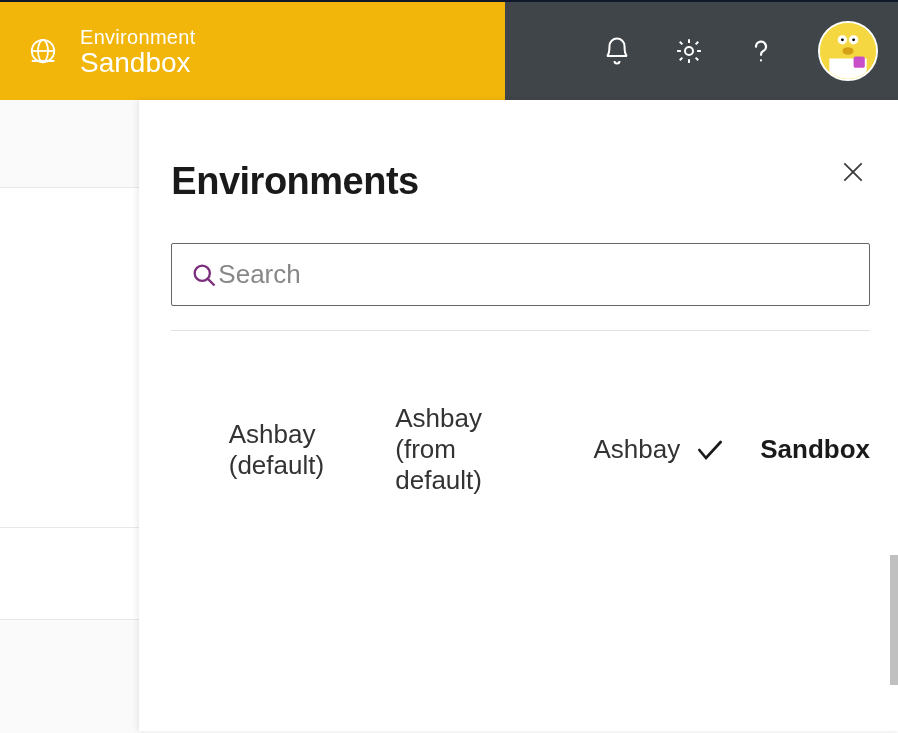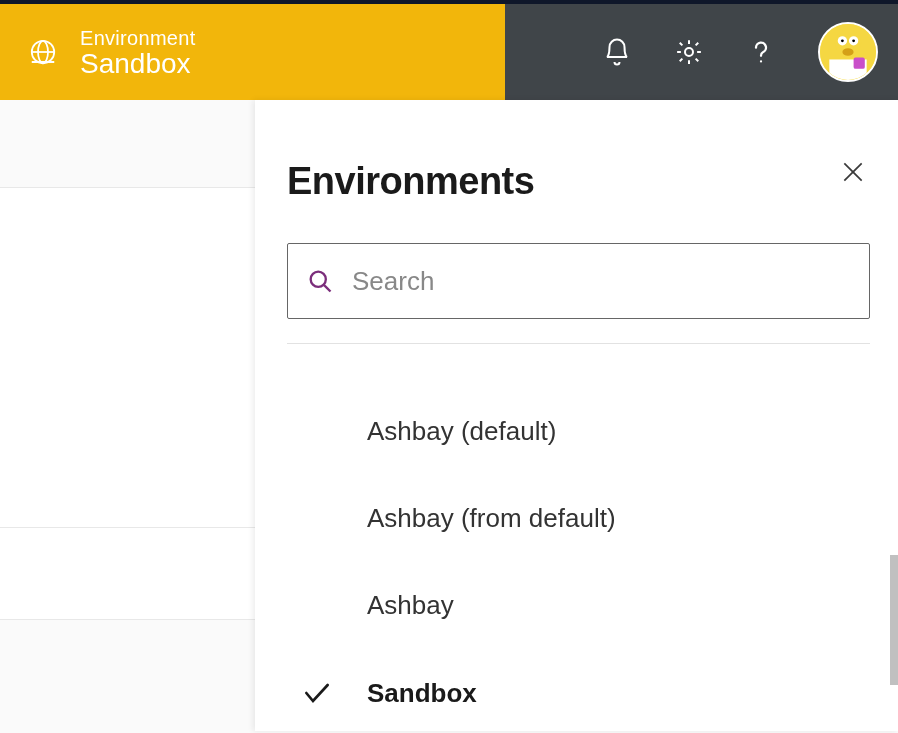--- a/index.html
+++ b/index.html
@@ -13,21 +13,21 @@
       width: 898px;
       height: 733px;
       overflow: hidden;
       position: relative;
     }
     .topbar {
       display: flex;
       height: 100px;
       background: #404549;
       align-items: stretch;
-      border-top: 4px solid #0f172a;
+      border-top: 2px solid #0f172a;
     }
     .env-selector {
       background: #f2b60b;
       color: #fff;
       display: flex;
       align-items: center;
       padding: 0 28px 0 28px;
       width: 505px;
       gap: 22px;
     }
@@ -138,23 +138,23 @@
     .close-btn svg {
       width: 26px;
       height: 26px;
       stroke: #3a3a3a;
     }
     .search-box {
       display: flex;
       align-items: center;
       border: 1px solid #666;
       border-radius: 2px;
-      height: 76px;
+      height: 63px;
       padding: 0 18px;
-      gap: 18px;
+      gap: 0;
       margin-bottom: 24px;
     }
     .search-box svg {
       width: 28px;
       height: 28px;
       flex-shrink: 0;
     }
     .search-input {
       border: none;
       outline: none;
@@ -166,21 +166,21 @@
     .search-input::placeholder {
       color: #888;
     }
     .divider {
       height: 1px;
       background: #e2e2e2;
       margin-bottom: 44px;
     }
     .env-list {
       display: flex;
-      flex-direction: column;
+      flex-direction: row;
     }
     .env-item {
       display: flex;
       align-items: center;
       padding: 28px 0;
       cursor: pointer;
       gap: 20px;
     }
     .env-check {
       width: 60px;

